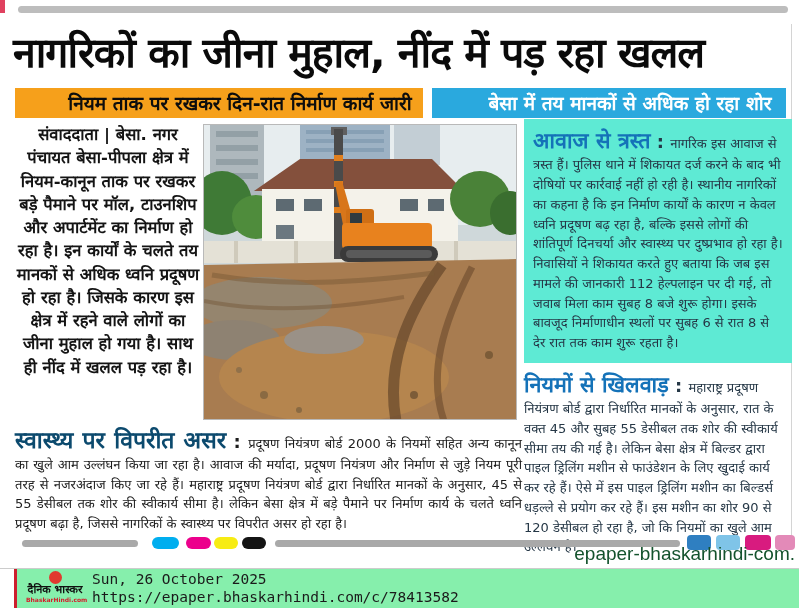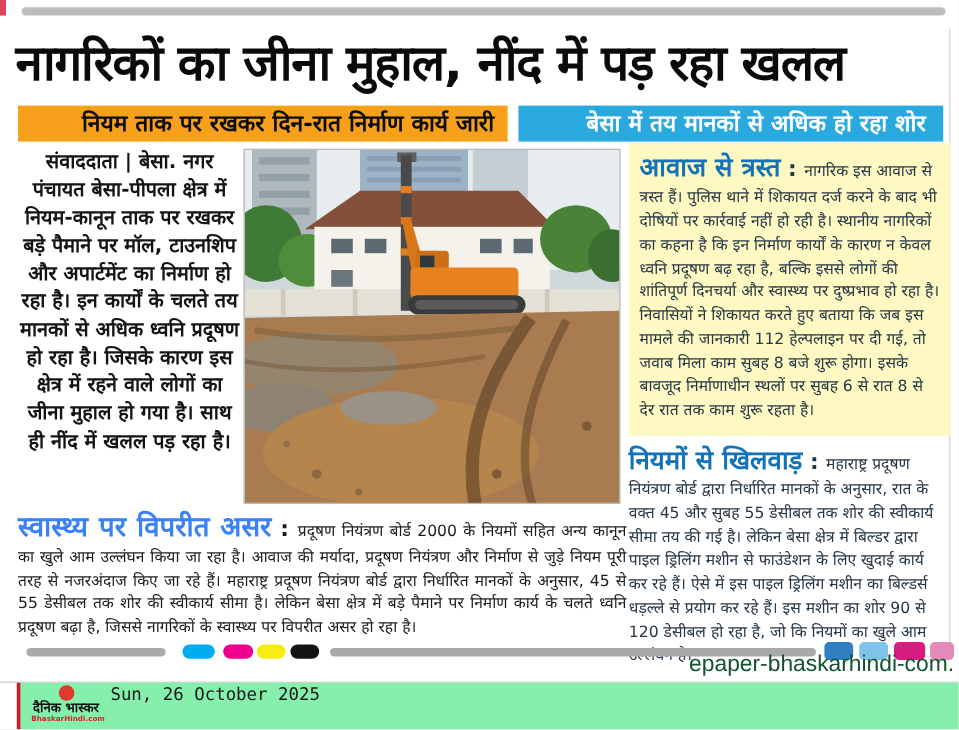--- a/index.html
+++ b/index.html
@@ -53,21 +53,21 @@
   .sec-body { font-size:13px; line-height:1.52; color:#253746; text-align:left; }
   .sec-head { font-size:21.5px; font-weight:bold; line-height:1; }
   .sec-head.blue { }
   .sec-sep { font-size:18px; font-weight:bold; }
 
   
   .health {
     position:absolute; left:15px; top:428px; width:507px;
     font-size:13px; line-height:1.5; color:#1c1c1c; text-align:justify;
   }
-  .health .sec-head { font-size:23px; color:#3b82f6; }
+  .health .sec-head { font-size:23px; color:#0c4a6e; }
 
   
   .watermark {
     position:absolute; right:4px; top:543px; z-index:5;
     font-size:19px; color:#8c8c8c; font-family:"Liberation Sans", sans-serif;
   }
 
   
   .footer-sep { position:absolute; left:0; top:568px; width:799px; height:1px; background:#cccccc; }
   .footer { position:absolute; left:0; top:569px; width:799px; height:39px; background:#86efac;margin-left:14px; }
@@ -165,21 +165,21 @@
       <path d="M0,176 C60,188 130,184 200,172" stroke="#6e4e2d" stroke-width="4" fill="none" opacity="0.4"></path>
       <circle cx="60" cy="270" r="4" fill="#8a6a42"></circle>
       <circle cx="95" cy="285" r="3" fill="#8a6a42"></circle>
       <circle cx="210" cy="270" r="4" fill="#7c5c38"></circle>
       <circle cx="285" cy="230" r="4" fill="#7c5c38"></circle>
       <circle cx="35" cy="245" r="3" fill="#91714a"></circle>
     </svg>
   </div>
 
   <div class="right-col">
-    <div class="panel-blue" style="background: #fef9c3;">
+    <div class="panel-blue" style="background: #5eead4;">
       <p class="sec-body"><span class="sec-head blue" style="color: rgb(20, 114, 184);">आवाज से त्रस्त</span><span class="sec-sep"> : </span><span>नागरिक इस आवाज से त्रस्त हैं। पुलिस थाने में शिकायत दर्ज करने के बाद भी दोषियों पर कार्रवाई नहीं हो रही है। स्थानीय नागरिकों का कहना है कि इन निर्माण कार्यों के कारण न केवल ध्वनि प्रदूषण बढ़ रहा है, बल्कि इससे लोगों की शांतिपूर्ण दिनचर्या और स्वास्थ्य पर दुष्प्रभाव हो रहा है। निवासियों ने शिकायत करते हुए बताया कि जब इस मामले की जानकारी 112 हेल्पलाइन पर दी गई, तो जवाब मिला काम सुबह 8 बजे शुरू होगा। इसके बावजूद निर्माणाधीन स्थलों पर सुबह 6 से रात 8 से देर रात तक काम शुरू रहता है।</span></p>
     </div>
     <div class="panel-white">
       <p class="sec-body"><span class="sec-head blue" style="color: rgb(20, 114, 184);">नियमों से खिलवाड़</span><span class="sec-sep"> : </span><span>महाराष्ट्र प्रदूषण नियंत्रण बोर्ड द्वारा निर्धारित मानकों के अनुसार, रात के वक्त 45 और सुबह 55 डेसीबल तक शोर की स्वीकार्य सीमा तय की गई है। लेकिन बेसा क्षेत्र में बिल्डर द्वारा पाइल ड्रिलिंग मशीन से फाउंडेशन के लिए खुदाई कार्य कर रहे हैं। ऐसे में इस पाइल ड्रिलिंग मशीन का बिल्डर्स धड़ल्ले से प्रयोग कर रहे हैं। इस मशीन का शोर 90 से 120 डेसीबल हो रहा है, जो कि नियमों का खुले आम उल्लंघन है।</span></p>
     </div>
   </div>
 
   <div class="health">
     <p><span class="sec-head">स्वास्थ्य पर विपरीत असर</span><span class="sec-sep"> : </span><span>प्रदूषण नियंत्रण बोर्ड 2000 के नियमों सहित अन्य कानून का खुले आम उल्लंघन किया जा रहा है। आवाज की मर्यादा, प्रदूषण नियंत्रण और निर्माण से जुड़े नियम पूरी तरह से नजरअंदाज किए जा रहे हैं। महाराष्ट्र प्रदूषण नियंत्रण बोर्ड द्वारा निर्धारित मानकों के अनुसार, 45 से 55 डेसीबल तक शोर की स्वीकार्य सीमा है। लेकिन बेसा क्षेत्र में बड़े पैमाने पर निर्माण कार्य के चलते ध्वनि प्रदूषण बढ़ा है, जिससे नागरिकों के स्वास्थ्य पर विपरीत असर हो रहा है।</span></p>
   </div>
@@ -201,16 +201,17 @@
   <div class="footer-sep"></div>
   <div class="footer">
     <div class="footer-redbar"></div>
     <div class="logo">
       <div class="logo-dot"></div>
       <div class="logo-hindi">दैनिक भास्कर</div>
       <div class="logo-sub">BhaskarHindi.com</div>
     </div>
     <div class="footer-text">
       <div>Sun, 26 October 2025</div>
+      <div>https://epaper.bhaskarhindi.com/c/78413582</div>
     </div>
   </div>
 
 </div>
 
 </body></html>

